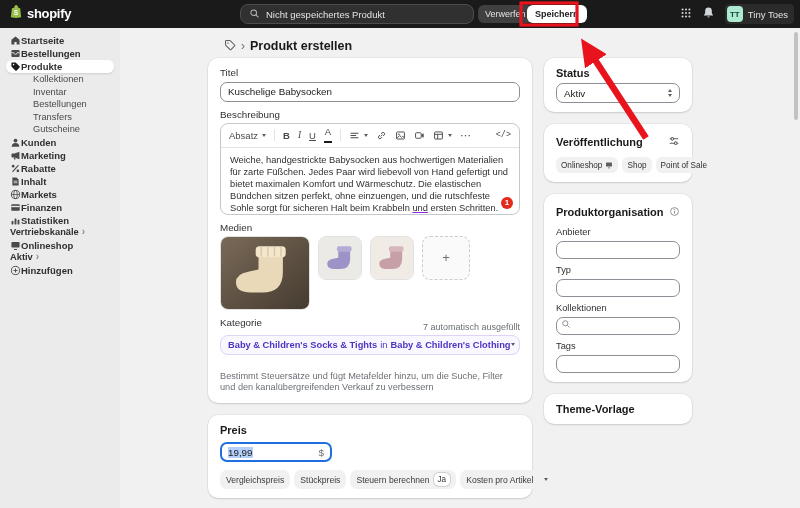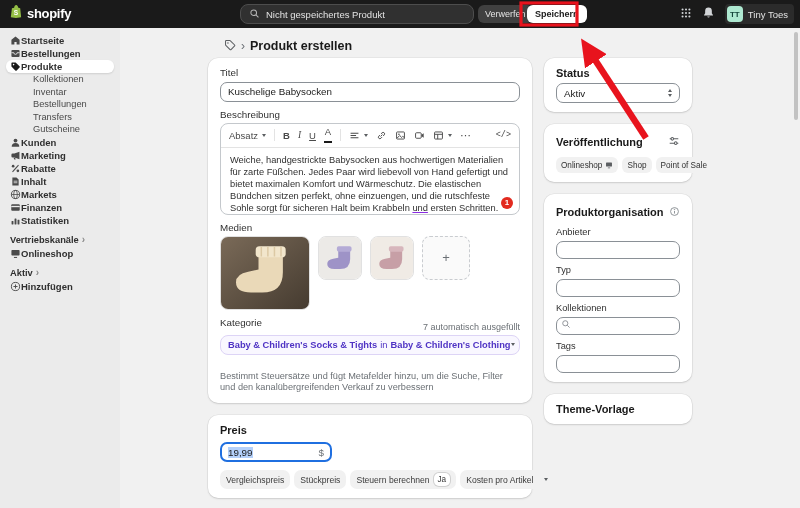--- a/index.html
+++ b/index.html
@@ -18,21 +18,21 @@
   .topbar-right { position:absolute; right:6px; top:0; height:28px; display:flex; align-items:center; gap:10px; }
   .avatar-pill { display:flex; align-items:center; gap:5px; background:#2b2b2b; border-radius:4px; padding:2px 6px 2px 2px; }
   .avatar-badge { width:16px; height:16px; border-radius:4px; background:#aee9d1; color:#13443a; font-size:8px; font-weight:bold; display:flex; align-items:center; justify-content:center; }
   .avatar-name { color:#e3e3e3; font-size:9.5px; }
 
   
   .sidebar { position:absolute; top:28px; left:0; bottom:0; width:120px; background:#ebebeb; padding:6px 6px; z-index:5; }
   .side-item { display:flex; align-items:center; height:13px; padding:0 4px; border-radius:6px; font-size:9.5px; color:#303030; font-weight:600; cursor:default; }
   .side-item.active { background:#fff; font-weight:700; box-shadow:0 1px 2px rgba(0,0,0,.12); }
   .side-sub { display:flex; align-items:center; height:12.5px; padding-left:27px; font-size:9.3px; color:#4a4a4a; font-weight:500; border-radius:6px; }
-  .side-header { display:flex; align-items:center; gap:3px; margin:8px 4px 2px; font-size:9.3px; font-weight:700; color:#303030; }
+  .side-header { display:flex; align-items:center; gap:3px; margin:0 4px 2px; font-size:9.3px; font-weight:700; color:#303030; }
   .side-header .chev { color:#8a8a8a; font-size:10px; line-height:1; }
   .sicon { width:11px; height:11px; flex:0 0 11px; display:flex; }
   .sicon svg { width:11px; height:11px; display:block; }
 
   
   .content { position:absolute; top:28px; left:120px; right:0; bottom:0; overflow:hidden; }
   .page-head { position:absolute; left:104px; top:9px; display:flex; align-items:center; gap:5px; }
   .page-head .bc-chev { color:#6b7075; font-size:12px; line-height:1; }
   .page-title { font-size:12.5px; font-weight:700; color:#1a1a1a; }
 

